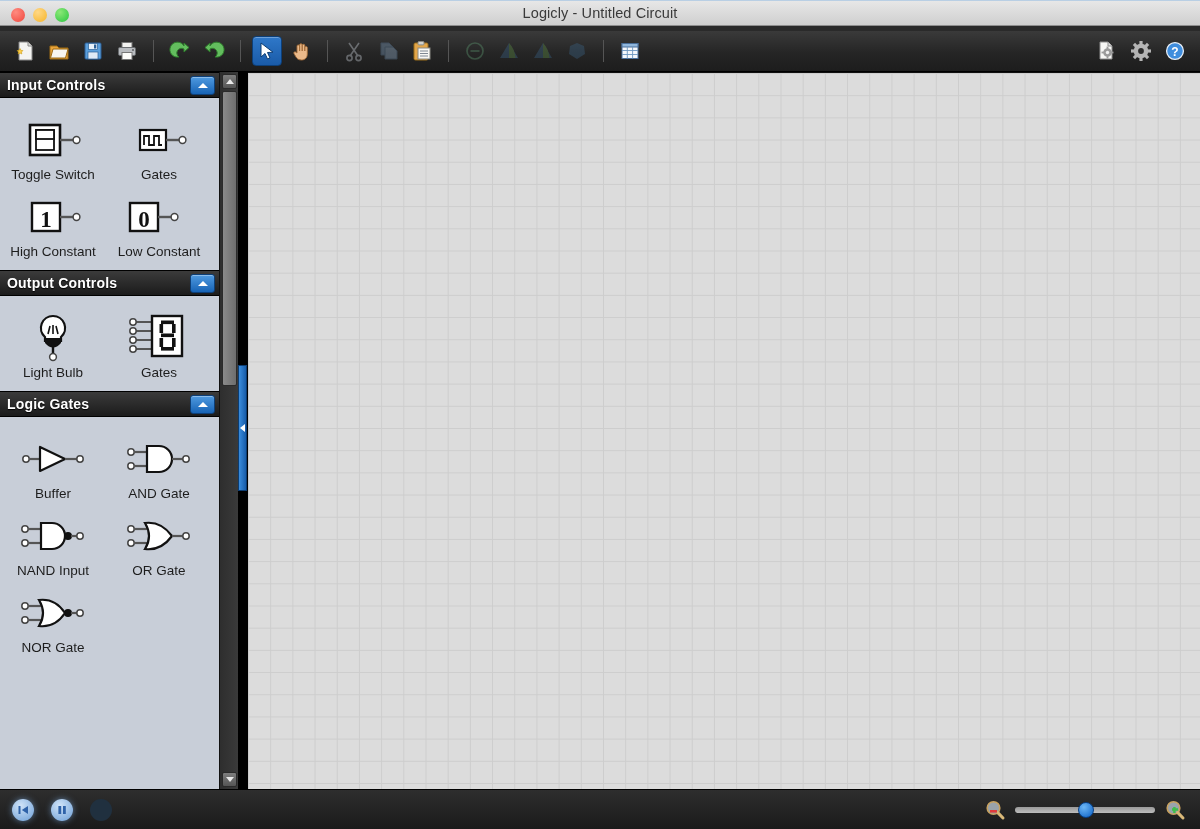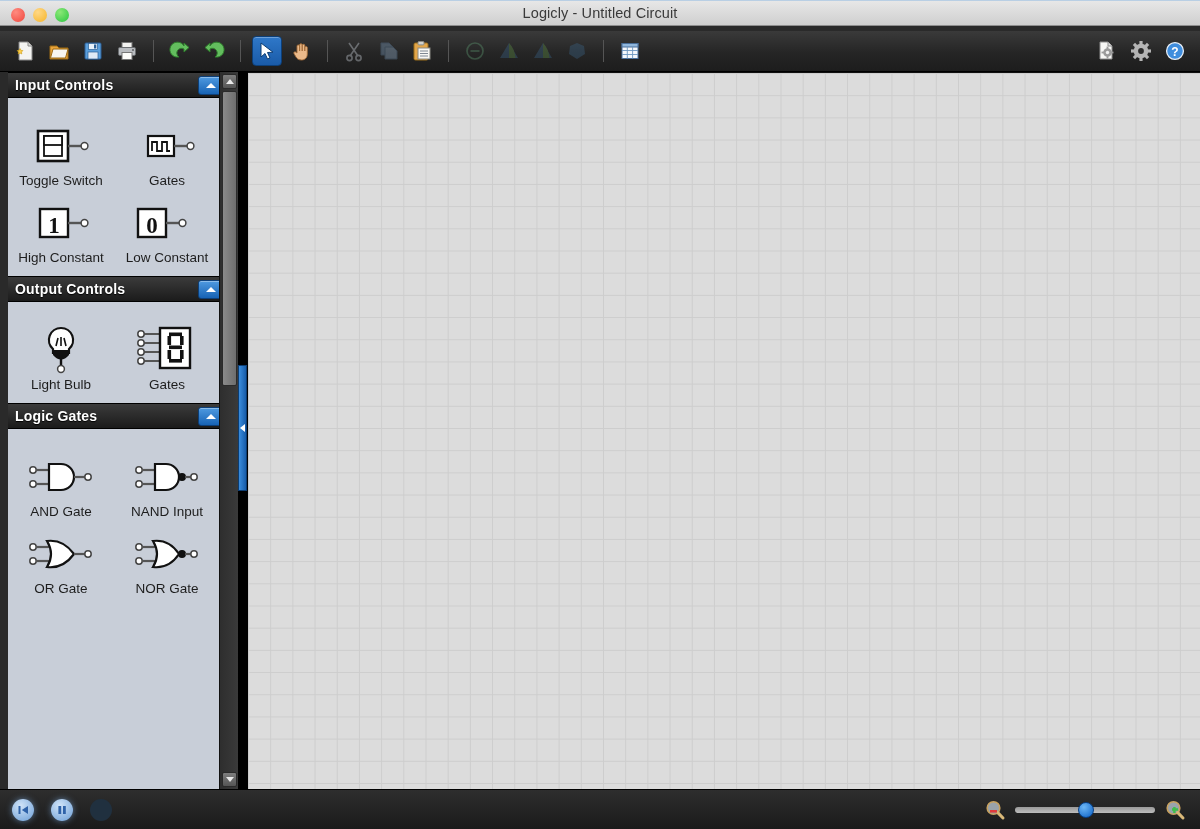--- a/index.html
+++ b/index.html
@@ -49,21 +49,21 @@
     border:1px solid #0d declare;
     border:1px solid #0d3f78;
     box-shadow:inset 0 1px 0 rgba(255,255,255,.3);
   }
   .tb-sep{ width:1px; height:22px; background:#555; margin:0 9px; }
   .tb-spacer{ flex:1; }
   .dim{ opacity:.38; }
 
   
   .panel{
-    position:absolute; left:8px; top:72px; width:219px; height:717px;
+    position:absolute; left:0; top:72px; width:219px; height:717px;
     background:#c8ced8; overflow:hidden;
   }
   .sec-head{
     height:26px; background:linear-gradient(#3b3b3b,#1b1b1b);
     display:flex; align-items:center; padding-left:7px;
     border-top:1px solid #000; border-bottom:1px solid #000;
     position:relative;
   }
   .sec-head .label{
     color:#fff; font-size:14px; font-weight:bold; letter-spacing:.2px;
@@ -73,21 +73,21 @@
     position:absolute; right:4px; top:3px; width:25px; height:19px;
     border-radius:3px; background:linear-gradient(#4f9ae0,#1763b5);
     border:1px solid #0d3f78;
     display:flex; align-items:center; justify-content:center;
     box-shadow:inset 0 1px 0 rgba(255,255,255,.35);
   }
   .tri-up{
     width:0; height:0; border-left:5px solid transparent;
     border-right:5px solid transparent; border-bottom:5px solid #fff;
   }
-  .sec-body{ display:flex; flex-wrap:wrap; padding:16px 0 8px 0; }
+  .sec-body{ display:flex; flex-wrap:wrap; padding:10px 0 8px 0; }
   .item{
     width:106px; display:flex; flex-direction:column; align-items:center;
     padding-top:8px; padding-bottom:2px;
   }
   .item .art{ height:48px; display:flex; align-items:center; justify-content:center; }
   .item .cap{
     font-size:13.5px; color:#1d1d1d; text-align:center; line-height:17px;
     margin-top:2px;
   }
 
@@ -475,20 +475,32 @@
     </div>
 
     <div class="sec-head">
       <span class="label">Logic Gates</span>
       <span class="collapse-btn">
         <span class="tri-up"></span>
       </span>
     </div>
     <div class="sec-body">
 
+      <div class="item">
+        <div class="art">
+          <svg width="76" height="40" viewBox="0 0 76 40">
+            <circle cx="11" cy="20" r="3.2" fill="#fff" stroke="#444" stroke-width="1.5"></circle>
+            <line x1="14" y1="20" x2="25" y2="20" stroke="#555" stroke-width="2.2"></line>
+            <path d="M25 8 L25 32 L50 20 z" fill="#fff" stroke="#111" stroke-width="2.2" stroke-linejoin="round"></path>
+            <line x1="50" y1="20" x2="62" y2="20" stroke="#555" stroke-width="2.2"></line>
+            <circle cx="65" cy="20" r="3.2" fill="#fff" stroke="#444" stroke-width="1.5"></circle>
+          </svg>
+        </div>
+        <div class="cap">Buffer</div>
+      </div>
 
 
       <div class="item">
         <div class="art">
           <svg width="76" height="40" viewBox="0 0 76 40">
             <circle cx="10" cy="13" r="3.2" fill="#fff" stroke="#444" stroke-width="1.5"></circle>
             <circle cx="10" cy="27" r="3.2" fill="#fff" stroke="#444" stroke-width="1.5"></circle>
             <line x1="13" y1="13" x2="26" y2="13" stroke="#555" stroke-width="2.2"></line>
             <line x1="13" y1="27" x2="26" y2="27" stroke="#555" stroke-width="2.2"></line>
             <path d="M26 7 H38 a13 13 0 0 1 0 26 H26 z" fill="#fff" stroke="#111" stroke-width="2.2"></path>

